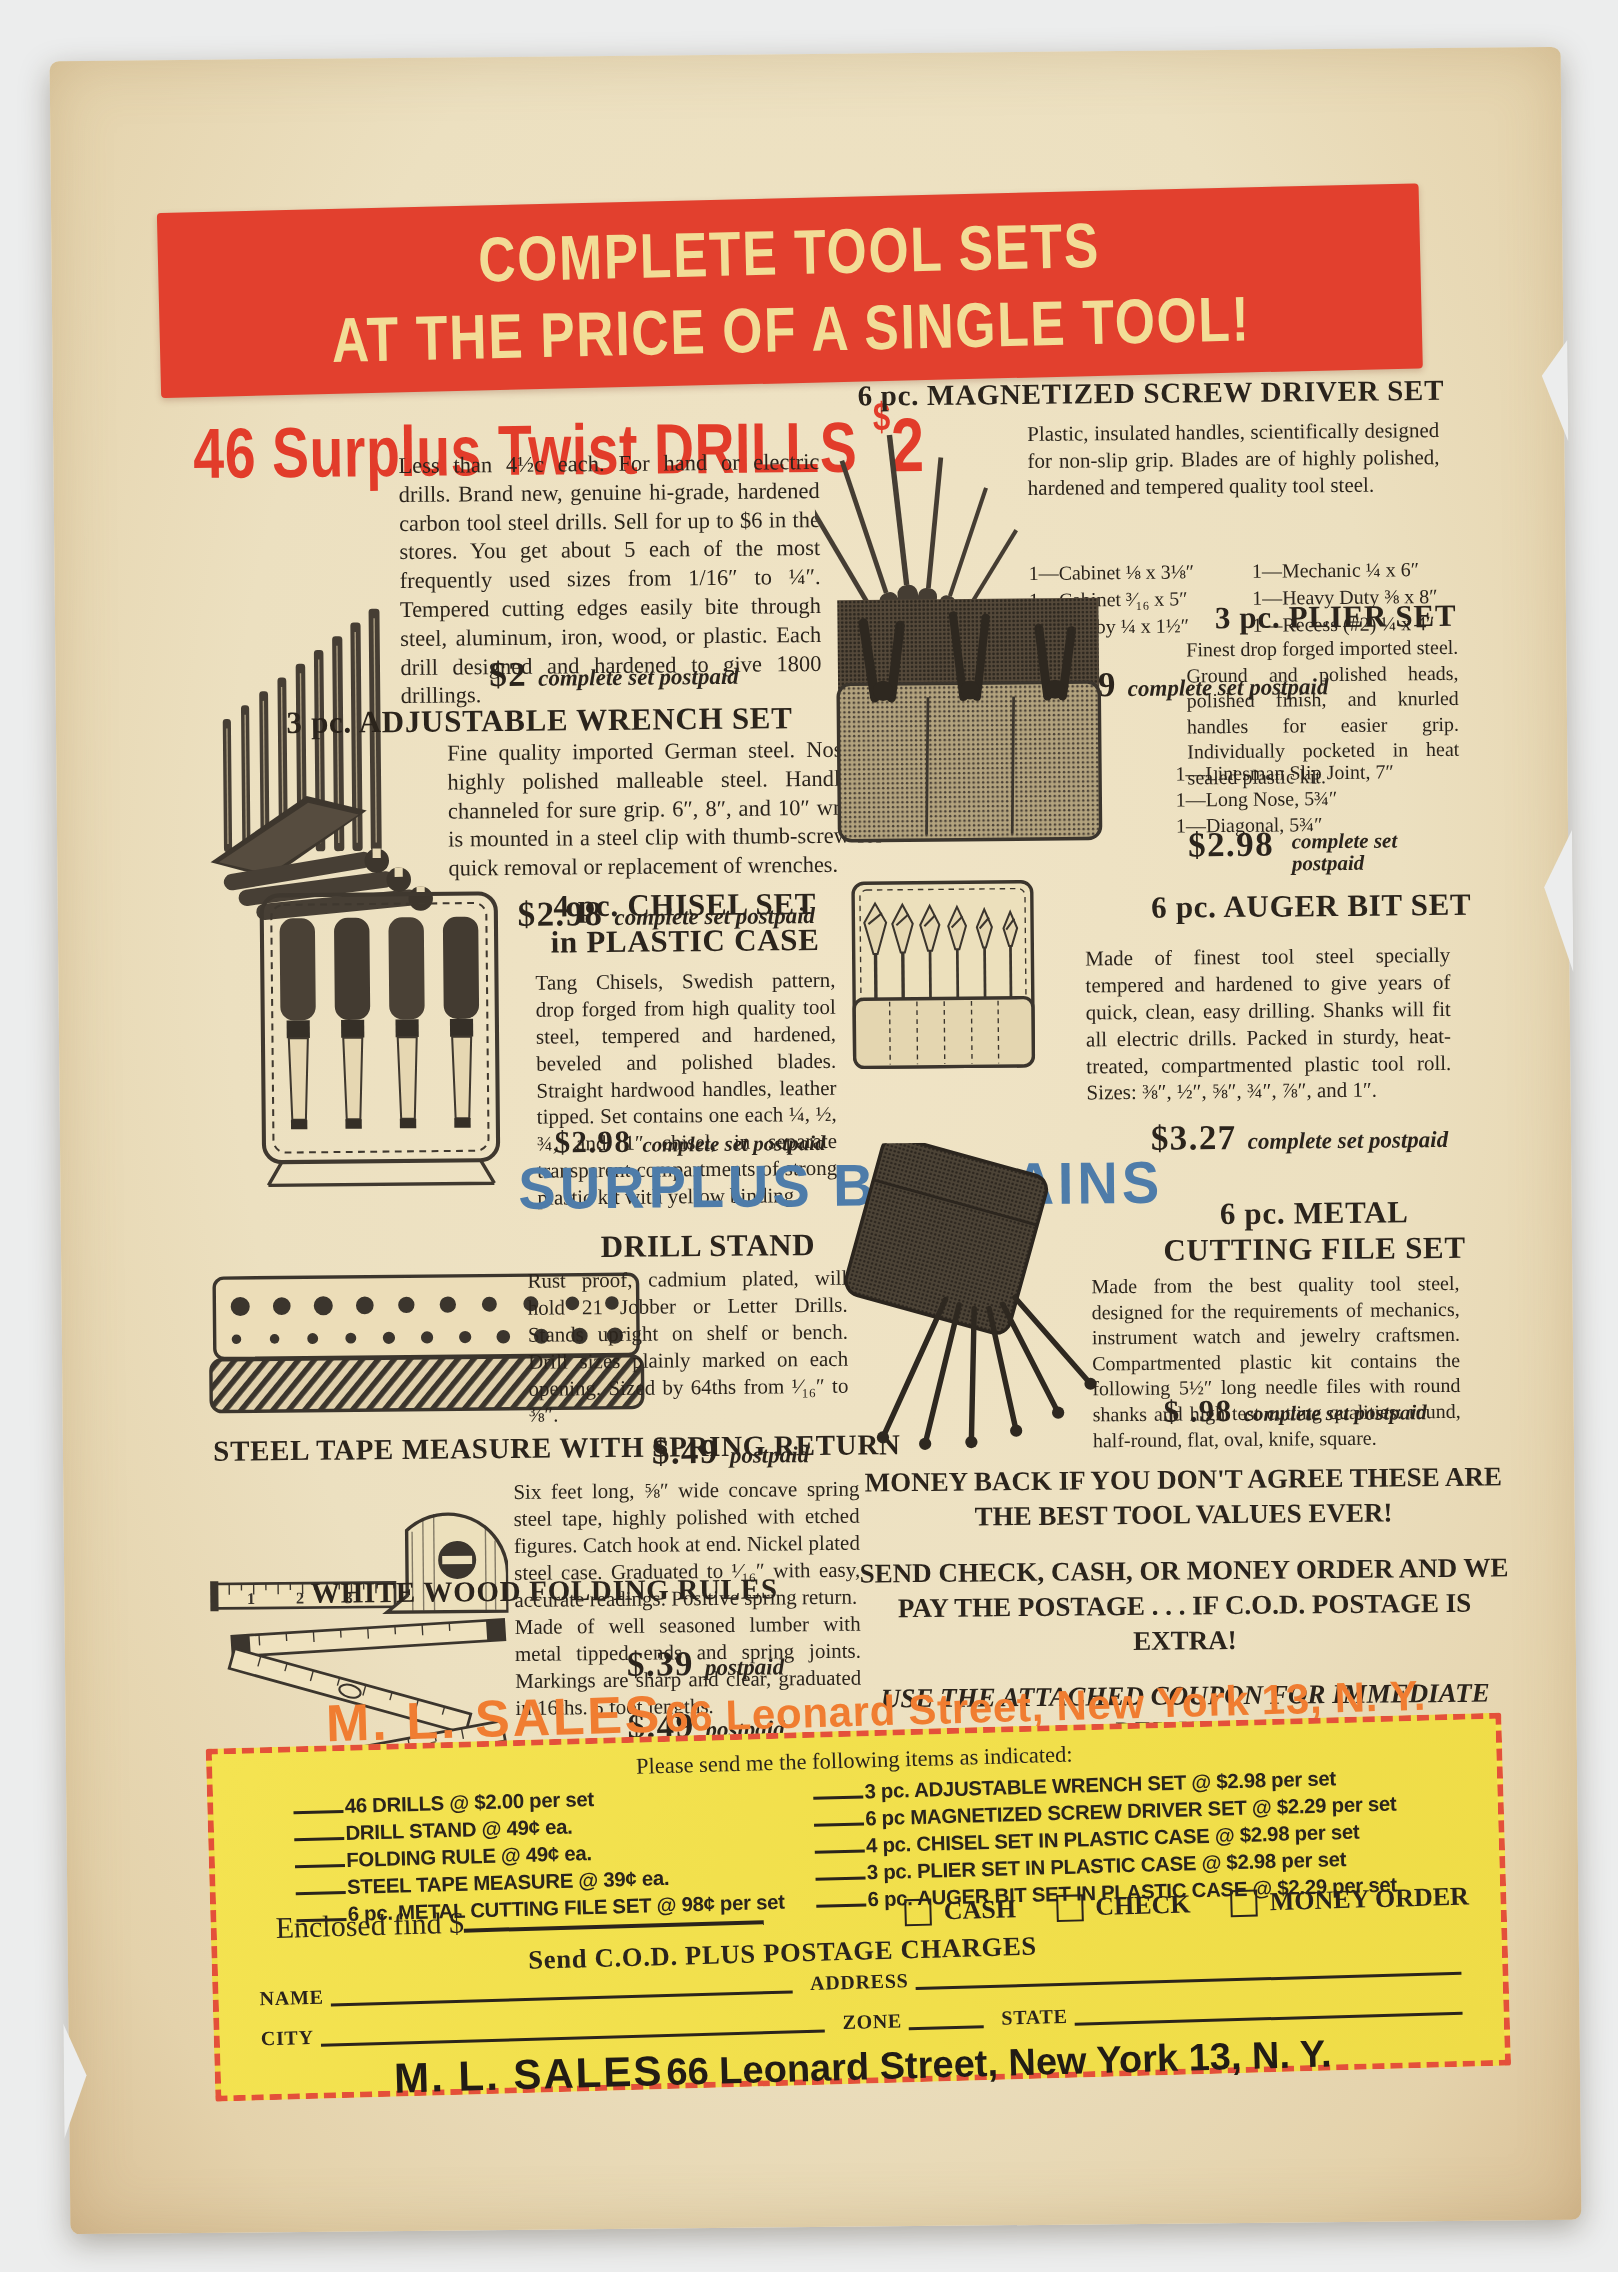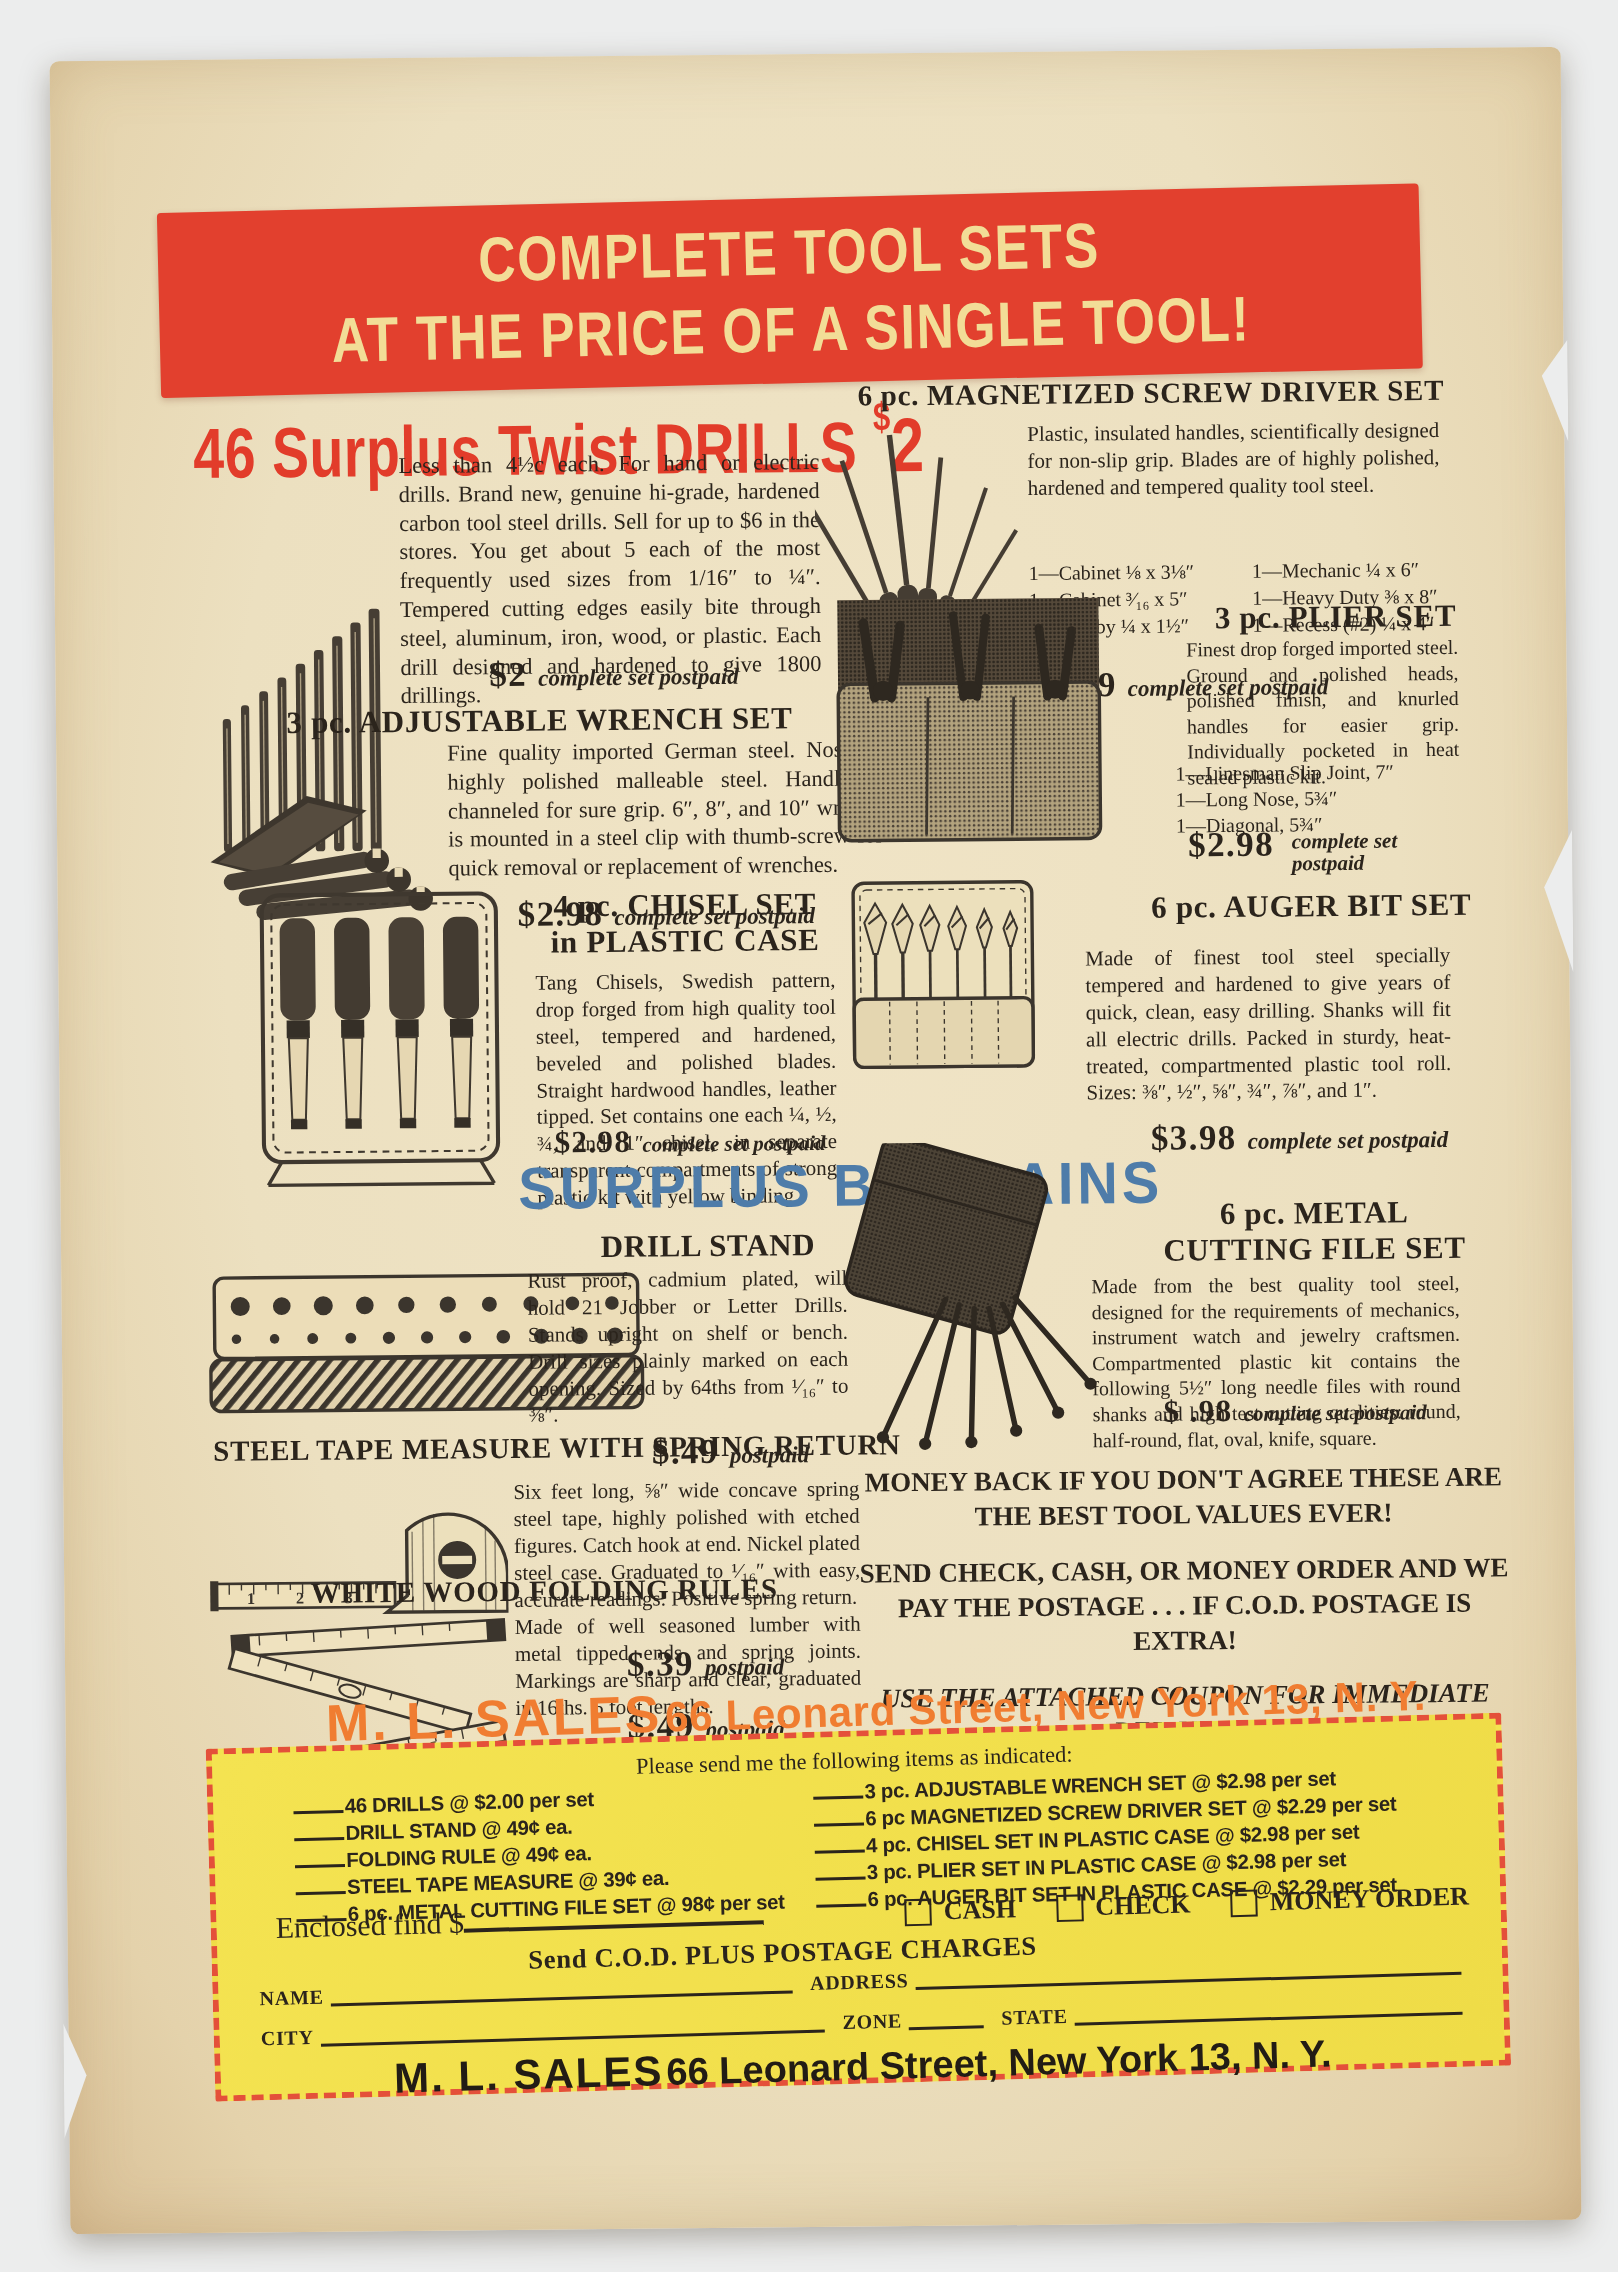--- a/index.html
+++ b/index.html
@@ -481,21 +481,21 @@
             <line x1="100" y1="200" x2="100" y2="292"></line>
             <line x1="140" y1="200" x2="140" y2="292"></line>
         <line x1="180" y1="200" x2="180" y2="292"></line>
             <line x1="219" y1="200" x2="219" y2="292"></line>
       </g>
     </svg>
   </figure>
   <div class="sec h-serif center" style="left:1063px;top:839px;width:381px;">6 pc. AUGER BIT SET</div>
   <div class="sec body-text just" style="left:1027px;top:894px;width:365px;">Made of finest tool steel specially tempered and hardened to give years of quick, clean, easy drilling. Shanks will fit all electric drills. Packed in sturdy, heat-treated, compartmented plastic tool roll. Sizes: ⅜″, ½″, ⅝″, ¾″, ⅞″, and 1″.</div>
   <div class="sec price center" style="left:1049px;top:1068px;width:381px;">
-    <span class="amt">$3.98</span><span class="tag">complete set postpaid</span>
+    <span class="amt">$3.27</span><span class="tag">complete set postpaid</span>
   </div>
 
   <figure class="sec" style="left:782px;top:1090px;">
     <svg width="272" height="310" viewBox="0 0 400 455">
       <defs>
         <pattern id="dots3" width="6" height="6" patternUnits="userSpaceOnUse">
           <rect width="6" height="6" fill="#4c4336"></rect>
               <circle cx="3" cy="3" r="1.9" fill="#2b251e"></circle>
         </pattern>
       </defs>

